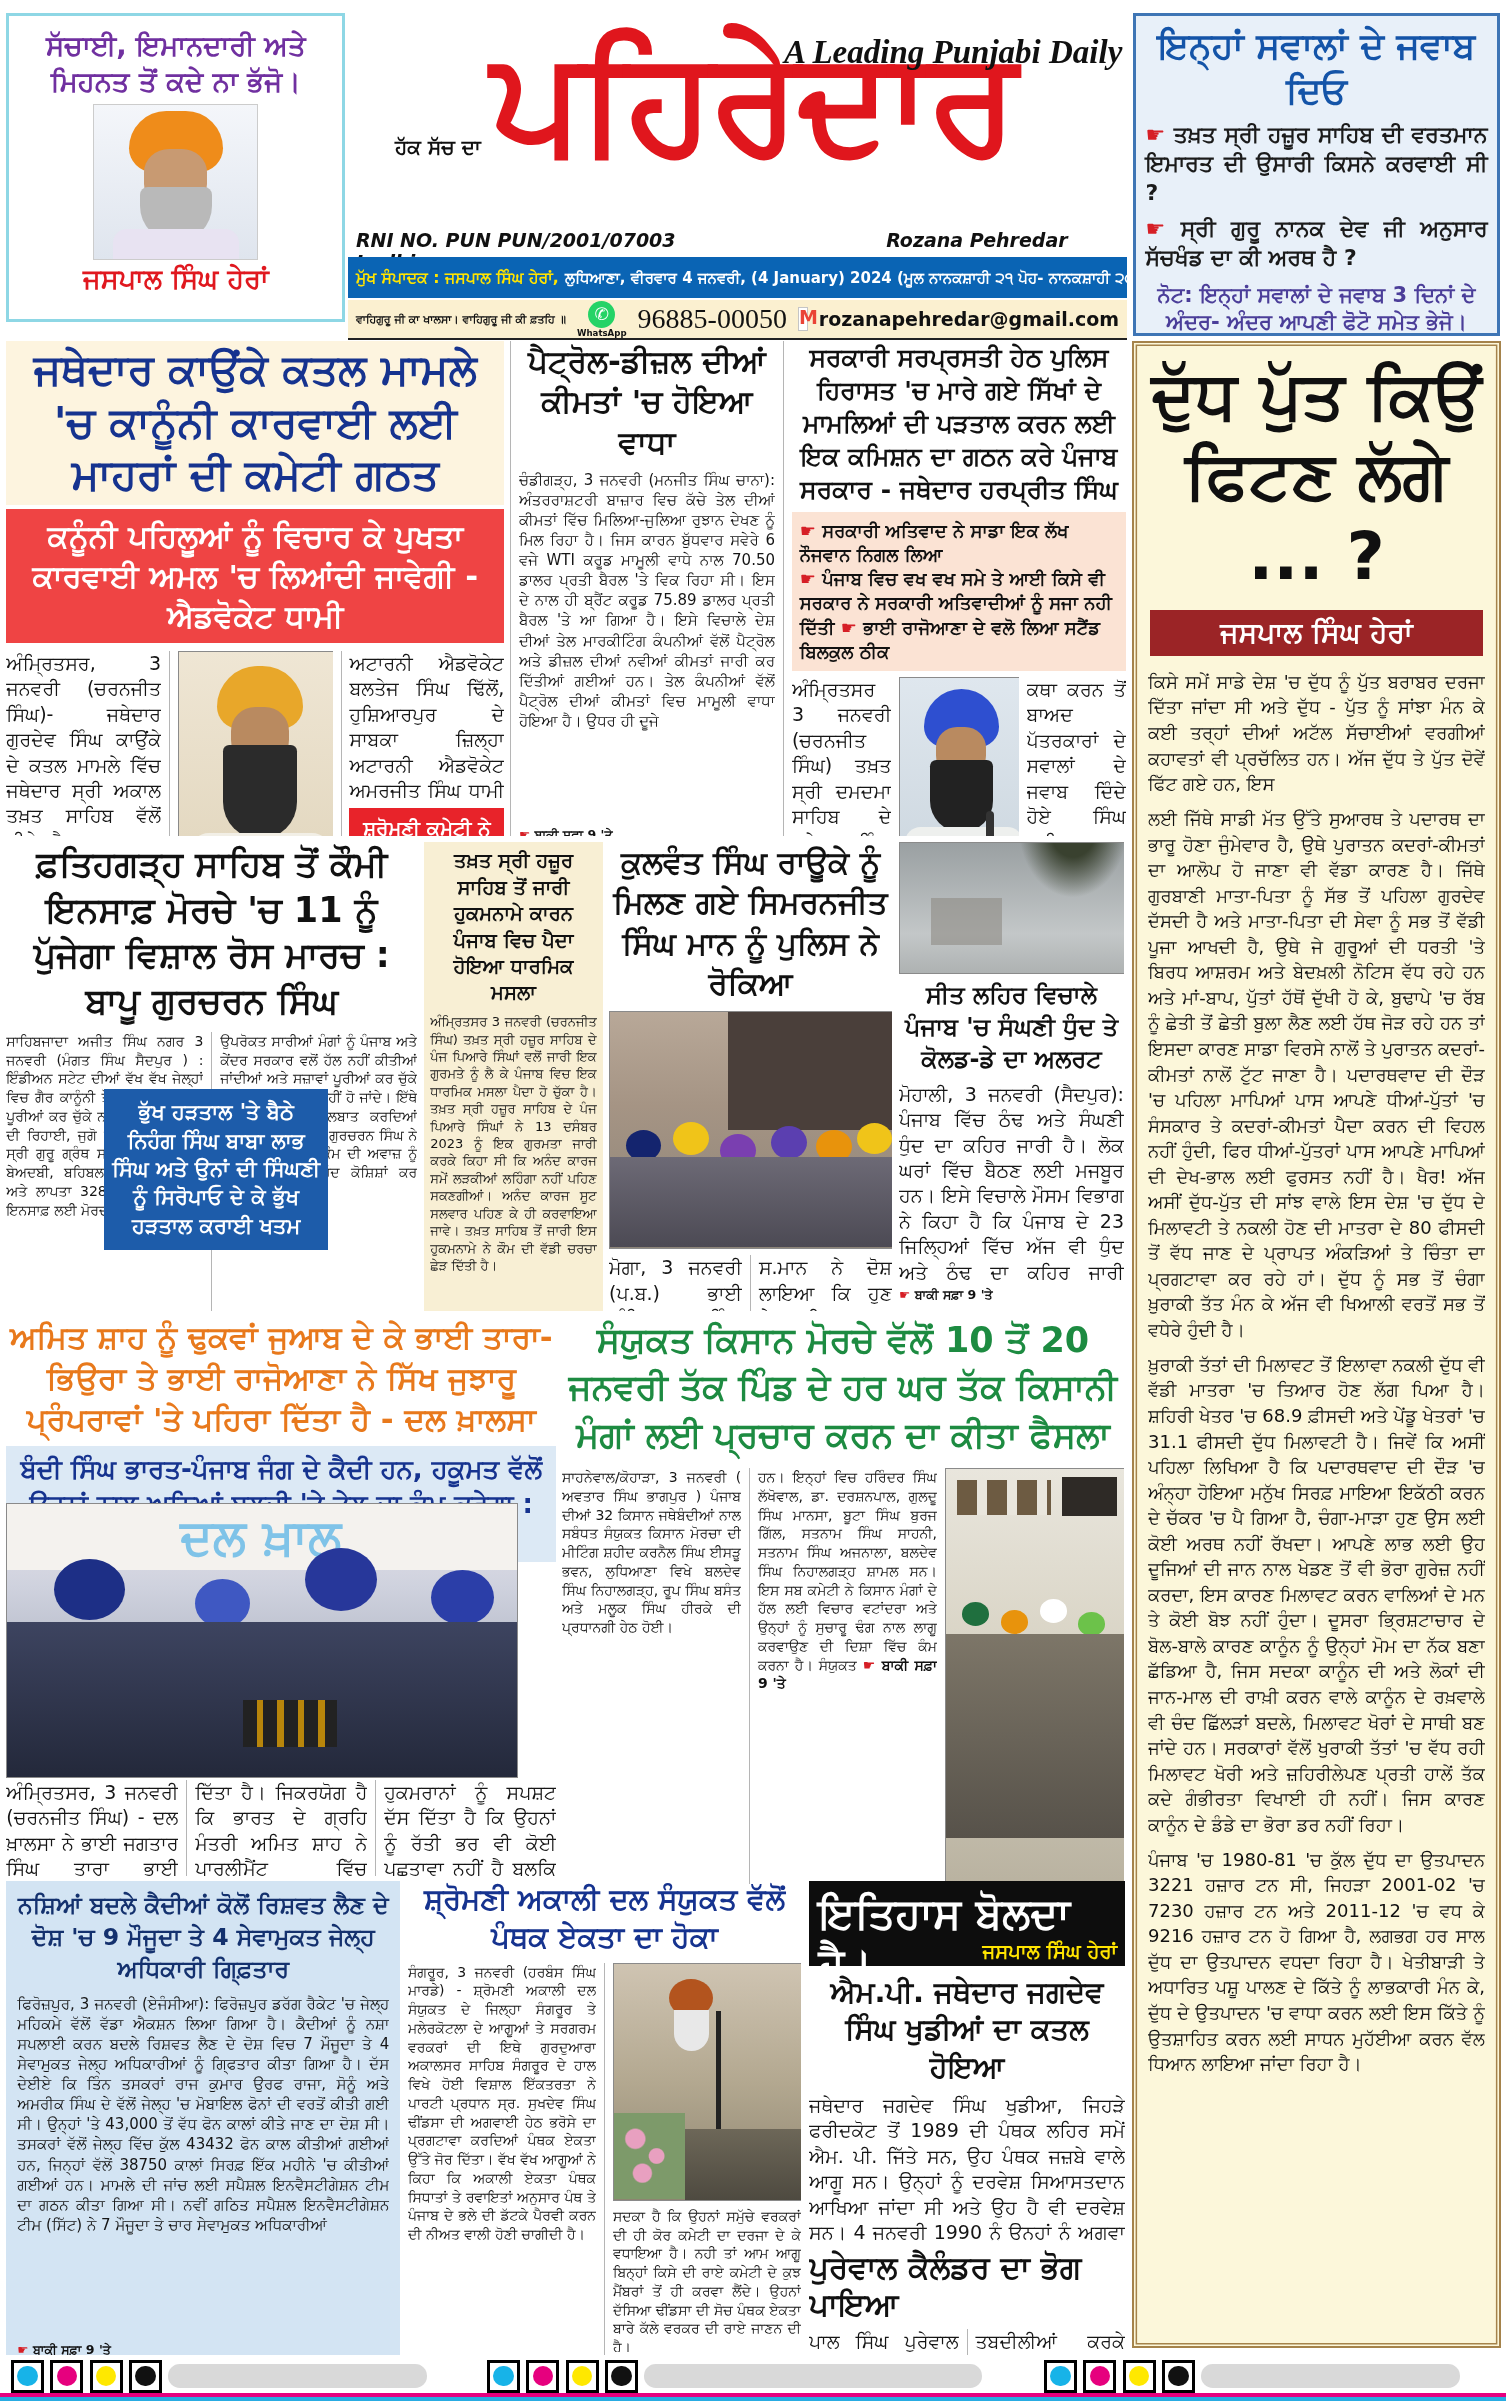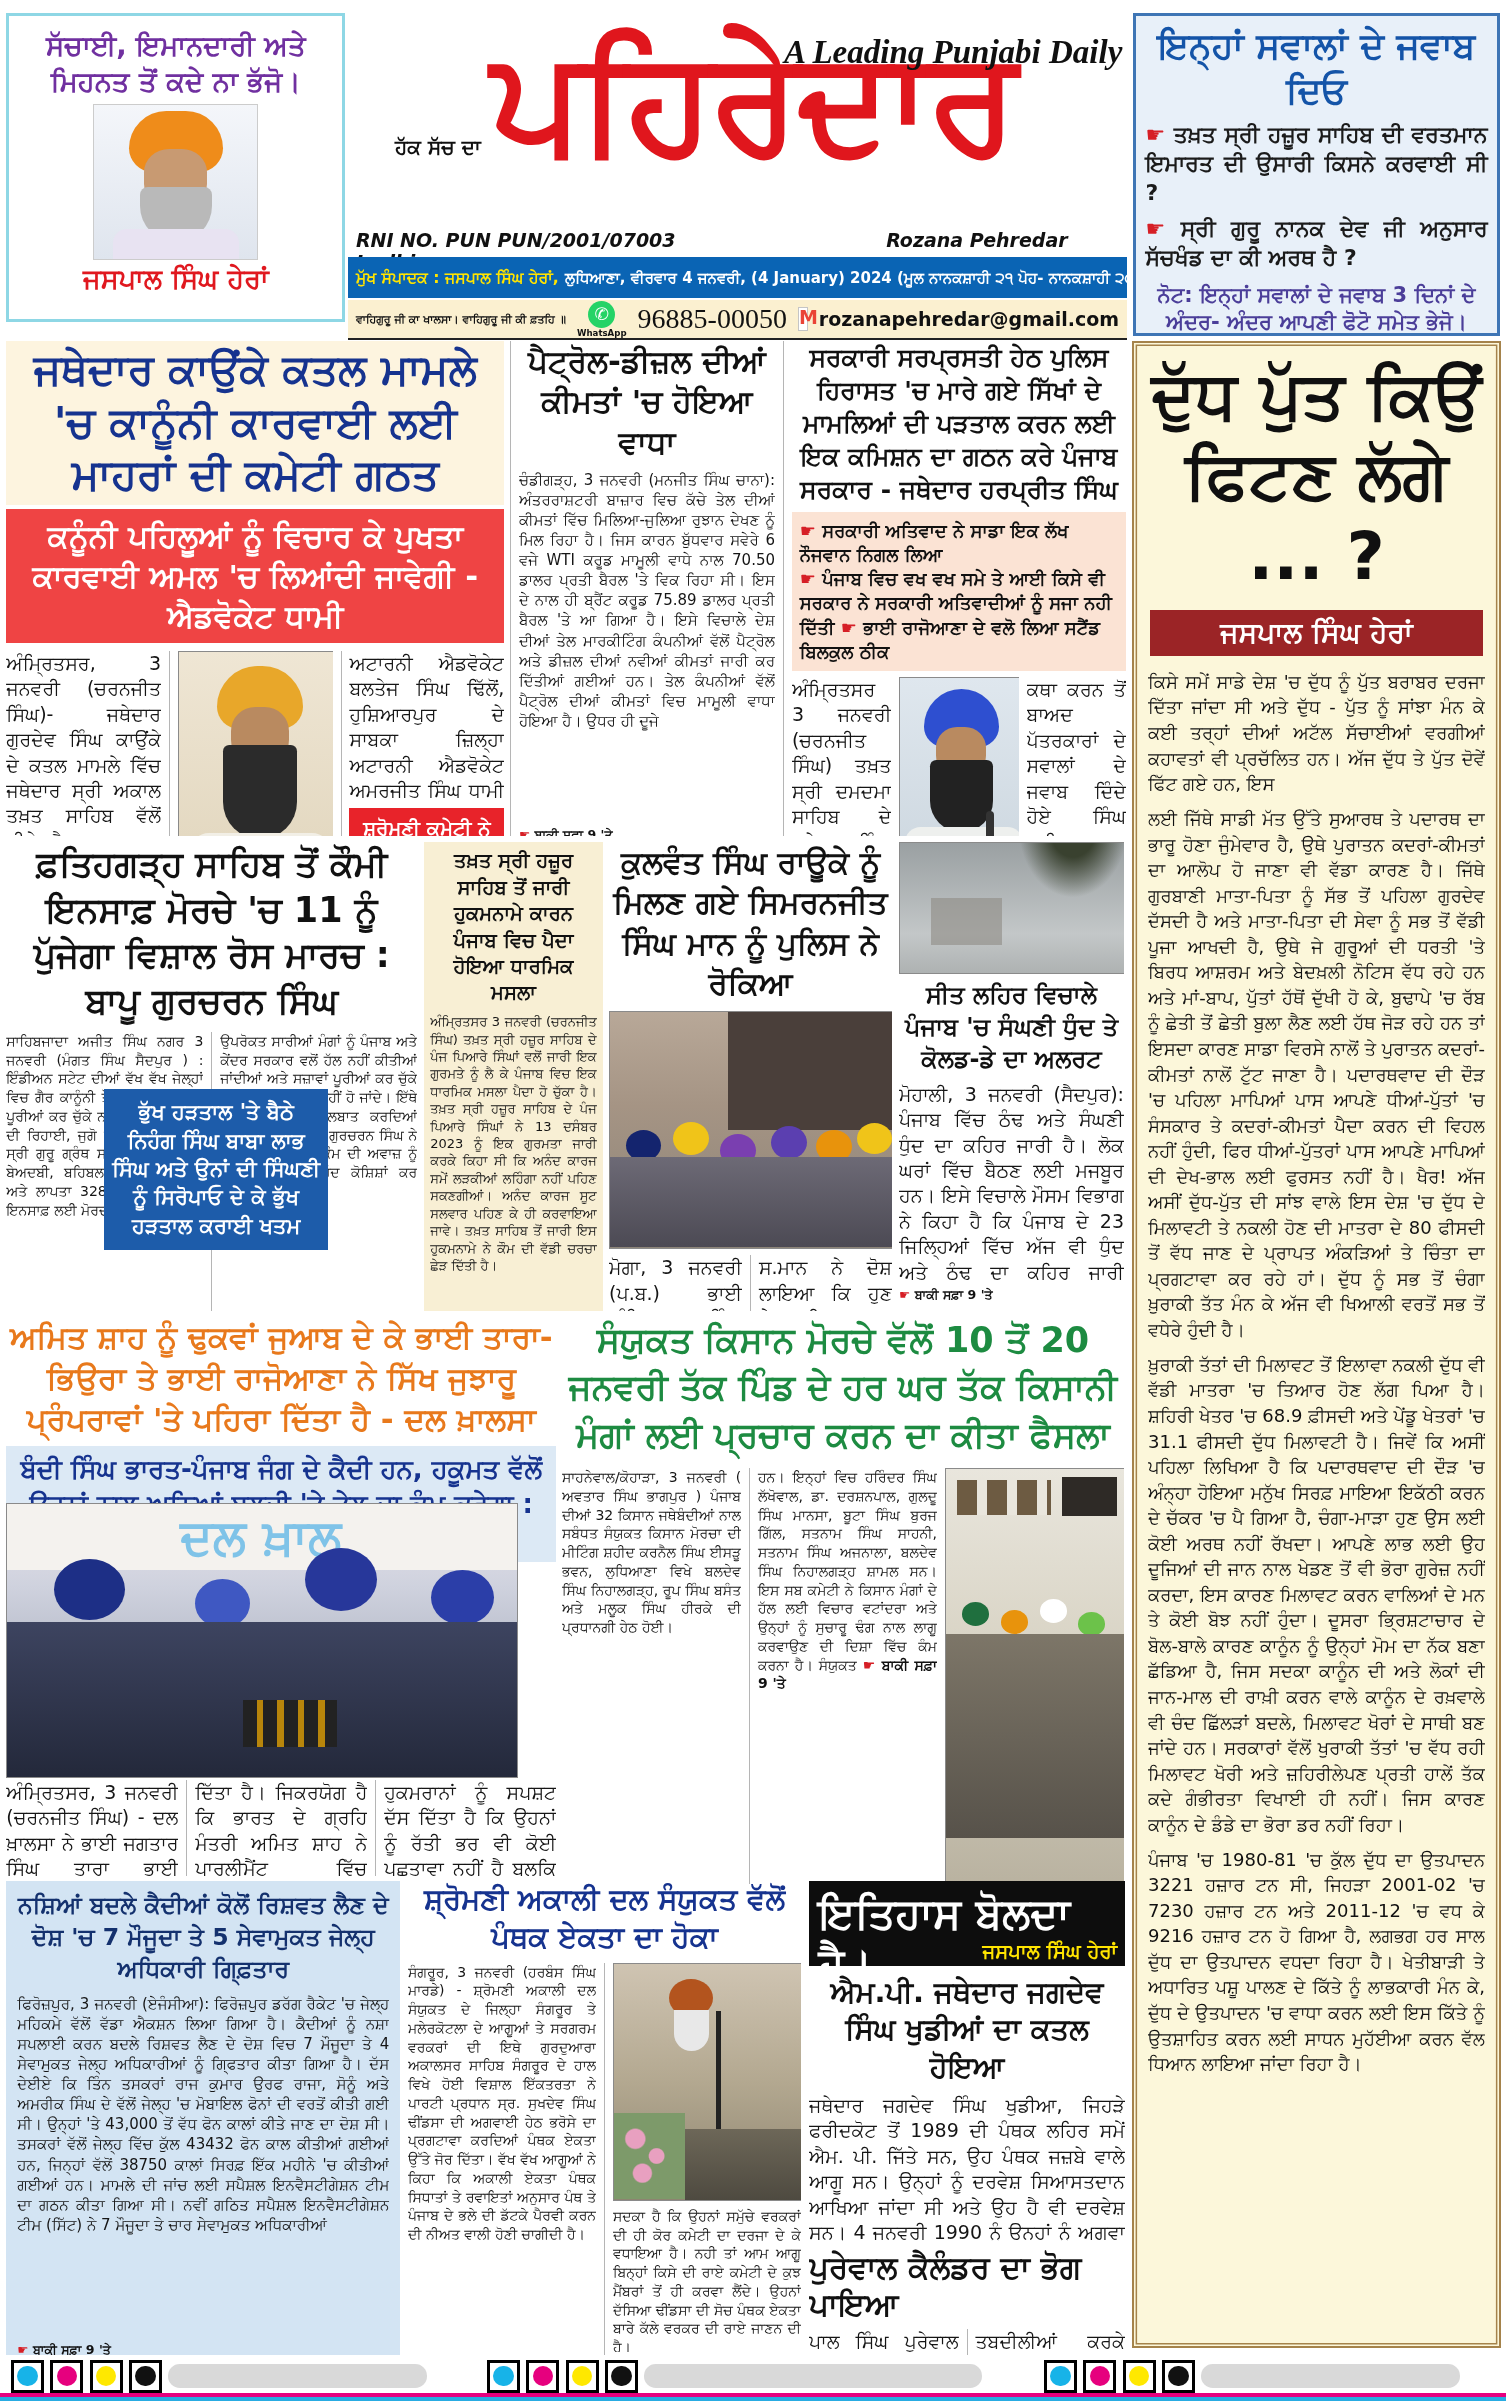--- a/index.html
+++ b/index.html
@@ -294,21 +294,21 @@
           <div class="shape" style="left:55px;top:141px;width:27px;height:23.6px;border-radius:50%;background:#e8930c;"></div>
           <div class="shape" style="left:94px;top:130px;width:27px;height:23.6px;border-radius:50%;background:#ffffff;"></div>
           <div class="shape" style="left:132px;top:143px;width:27px;height:23.6px;border-radius:50%;background:#6cc24a;"></div>
           <div class="shape" style="left:0;top:165px;width:100%;height:204px;background:linear-gradient(#7d7668,#57524a);"></div>
         </div>
       </div>
     </div>
   </div>
 
   <div class="abs clip" id="a10">
-    <div id="a10-head">ਨਸ਼ਿਆਂ ਬਦਲੇ ਕੈਦੀਆਂ ਕੋਲੋਂ ਰਿਸ਼ਵਤ ਲੈਣ ਦੇ ਦੋਸ਼ 'ਚ 7 ਮੌਜੂਦਾ ਤੇ 5 ਸੇਵਾਮੁਕਤ ਜੇਲ੍ਹ ਅਧਿਕਾਰੀ ਗਿ੍ਫ਼ਤਾਰ</div>
+    <div id="a10-head">ਨਸ਼ਿਆਂ ਬਦਲੇ ਕੈਦੀਆਂ ਕੋਲੋਂ ਰਿਸ਼ਵਤ ਲੈਣ ਦੇ ਦੋਸ਼ 'ਚ 9 ਮੌਜੂਦਾ ਤੇ 4 ਸੇਵਾਮੁਕਤ ਜੇਲ੍ਹ ਅਧਿਕਾਰੀ ਗਿ੍ਫ਼ਤਾਰ</div>
     <div class="body-txt jus clip" style="font-size:15px;margin-top:7.9px;height:345px;">ਫਿਰੋਜ਼ਪੁਰ, 3 ਜਨਵਰੀ (ਏਜੰਸੀਆ): ਫਿਰੋਜ਼ਪੁਰ ਡਰੱਗ ਰੈਕੇਟ 'ਚ ਜੇਲ੍ਹ ਮਹਿਕਮੇ ਵੱਲੋਂ ਵੱਡਾ ਐਕਸ਼ਨ ਲਿਆ ਗਿਆ ਹੈ। ਕੈਦੀਆਂ ਨੂੰ ਨਸ਼ਾ ਸਪਲਾਈ ਕਰਨ ਬਦਲੇ ਰਿਸ਼ਵਤ ਲੈਣ ਦੇ ਦੋਸ਼ ਵਿਚ 7 ਮੌਜੂਦਾ ਤੇ 4 ਸੇਵਾਮੁਕਤ ਜੇਲ੍ਹ ਅਧਿਕਾਰੀਆਂ ਨੂੰ ਗਿ੍ਫਤਾਰ ਕੀਤਾ ਗਿਆ ਹੈ। ਦੱਸ ਦੇਈਏ ਕਿ ਤਿੰਨ ਤਸਕਰਾਂ ਰਾਜ ਕੁਮਾਰ ਉਰਫ ਰਾਜਾ, ਸੋਨੂੰ ਅਤੇ ਅਮਰੀਕ ਸਿੰਘ ਦੇ ਵੱਲੋਂ ਜੇਲ੍ਹ 'ਚ ਮੋਬਾਇਲ ਫੋਨਾਂ ਦੀ ਵਰਤੋਂ ਕੀਤੀ ਗਈ ਸੀ। ਉਨ੍ਹਾਂ 'ਤੇ 43,000 ਤੋਂ ਵੱਧ ਫੋਨ ਕਾਲਾਂ ਕੀਤੇ ਜਾਣ ਦਾ ਦੋਸ਼ ਸੀ। ਤਸਕਰਾਂ ਵੱਲੋਂ ਜੇਲ੍ਹ ਵਿੱਚ ਕੁੱਲ 43432 ਫੋਨ ਕਾਲ ਕੀਤੀਆਂ ਗਈਆਂ ਹਨ, ਜਿਨ੍ਹਾਂ ਵੱਲੋਂ 38750 ਕਾਲਾਂ ਸਿਰਫ਼ ਇੱਕ ਮਹੀਨੇ 'ਚ ਕੀਤੀਆਂ ਗਈਆਂ ਹਨ। ਮਾਮਲੇ ਦੀ ਜਾਂਚ ਲਈ ਸਪੈਸ਼ਲ ਇਨਵੈਸਟੀਗੇਸ਼ਨ ਟੀਮ ਦਾ ਗਠਨ ਕੀਤਾ ਗਿਆ ਸੀ। ਨਵੀਂ ਗਠਿਤ ਸਪੈਸ਼ਲ ਇਨਵੈਸਟੀਗੇਸ਼ਨ ਟੀਮ (ਸਿੱਟ) ਨੇ 7 ਮੌਜੂਦਾ ਤੇ ਚਾਰ ਸੇਵਾਮੁਕਤ ਅਧਿਕਾਰੀਆਂ</div>
     <div style="margin-top:3.1px;"><span class="hand">☛ </span><span class="cont">ਬਾਕੀ ਸਫ਼ਾ 9 'ਤੇ</span></div>
   </div>
 
   <div class="abs clip" id="a11">
     <div id="a11-head">ਸ਼੍ਰੋਮਣੀ ਅਕਾਲੀ ਦਲ ਸੰਯੁਕਤ ਵੱਲੋਂ ਪੰਥਕ ਏਕਤਾ ਦਾ ਹੋਕਾ</div>
     <div class="cols" style="margin-top:6.3px;height:393px;">
       <div class="col body-txt jus" style="font-size:14px;">ਸੰਗਰੂਰ, 3 ਜਨਵਰੀ (ਹਰਬੰਸ ਸਿੰਘ ਮਾਰਡੇ) - ਸ਼੍ਰੋਮਣੀ ਅਕਾਲੀ ਦਲ ਸੰਯੁਕਤ ਦੇ ਜਿਲ੍ਹਾ ਸੰਗਰੂਰ ਤੇ ਮਲੇਰਕੋਟਲਾ ਦੇ ਆਗੂਆਂ ਤੇ ਸਰਗਰਮ ਵਰਕਰਾਂ ਦੀ ਇਥੇ ਗੁਰਦੁਆਰਾ ਅਕਾਲਸਰ ਸਾਹਿਬ ਸੰਗਰੂਰ ਦੇ ਹਾਲ ਵਿਖੇ ਹੋਈ ਵਿਸ਼ਾਲ ਇੱਕਤਰਤਾ ਨੇ ਪਾਰਟੀ ਪ੍ਰਧਾਨ ਸ੍ਰ. ਸੁਖਦੇਵ ਸਿੰਘ ਢੀਂਡਸਾ ਦੀ ਅਗਵਾਈ ਹੇਠ ਭਰੋਸੇ ਦਾ ਪ੍ਰਗਟਾਵਾ ਕਰਦਿਆਂ ਪੰਥਕ ਏਕਤਾ ਉੱਤੇ ਜੋਰ ਦਿੱਤਾ। ਵੱਖ ਵੱਖ ਆਗੂਆਂ ਨੇ ਕਿਹਾ ਕਿ ਅਕਾਲੀ ਏਕਤਾ ਪੰਥਕ ਸਿਧਾਤਾਂ ਤੇ ਰਵਾਇਤਾਂ ਅਨੁਸਾਰ ਪੰਥ ਤੇ ਪੰਜਾਬ ਦੇ ਭਲੇ ਦੀ ਡੱਟਕੇ ਪੈਰਵੀ ਕਰਨ ਦੀ ਨੀਅਤ ਵਾਲੀ ਹੋਣੀ ਚਾਗੀਦੀ ਹੈ।</div>
       <div class="col vr">
         <div class="photo" style="width:100%;height:236px;background:linear-gradient(#cfc4b2 0%,#b3a890 50%,#8d8470 100%);">

